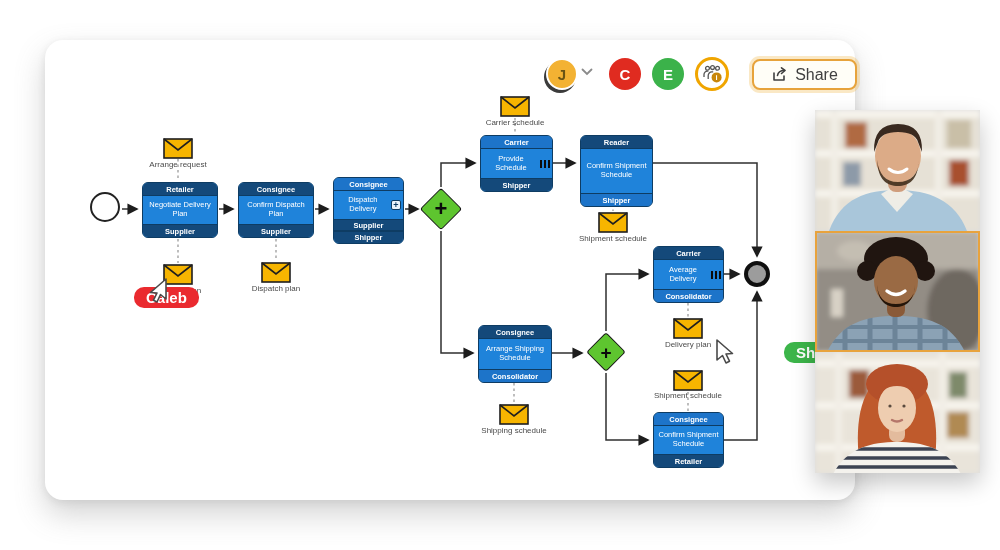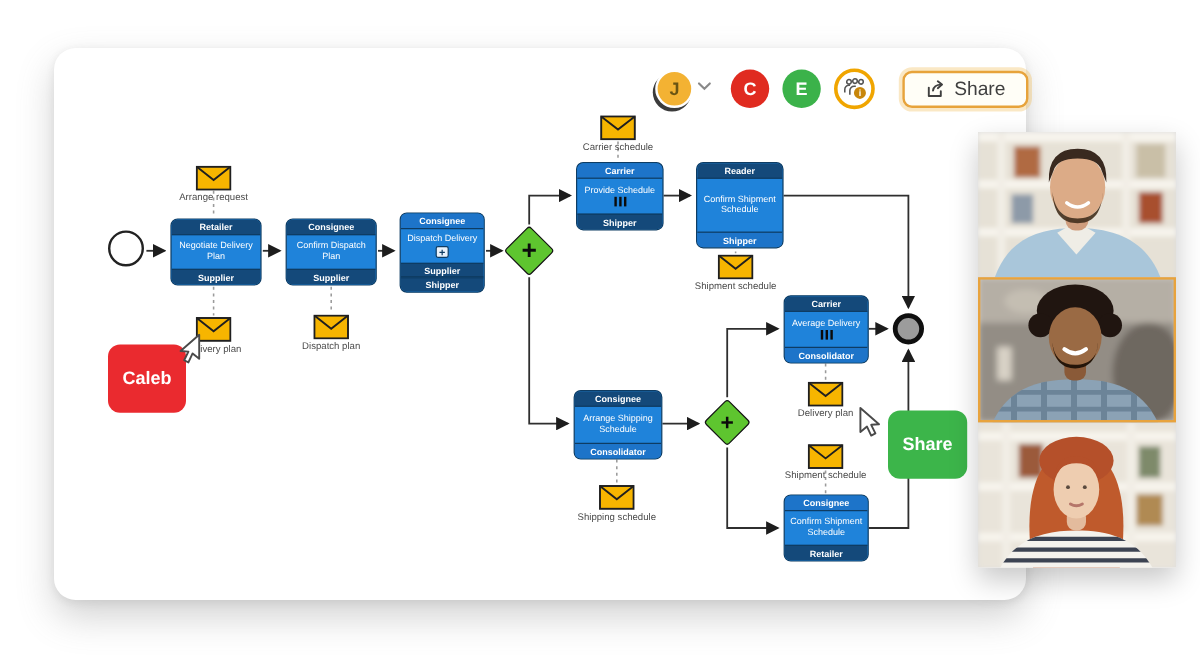--- a/index.html
+++ b/index.html
@@ -33,21 +33,21 @@
   .layer { position:absolute; left:0; top:0; width:1000px; height:550px; pointer-events:none; }
   .task { position:absolute; display:flex; flex-direction:column;
     border:1.5px solid #0e3c63; border-radius:6px; overflow:hidden;
     background:#1f83da; color:#fff; text-align:center; cursor:pointer; }
   .band { flex:0 0 13px; display:flex; align-items:center; justify-content:center;
     font-size:7.5px; font-weight:bold; border-top:1px solid #0e3c63; border-bottom:1px solid #0e3c63; }
   .band:first-child { border-top:none; }
   .band:last-child { border-bottom:none; }
   .band.dark { background:#14497a; }
   .band.mid  { background:#1d74c9; }
-  .tbody { flex:1; display:flex; flex-direction:column; align-items:center; justify-content:center;
+  .tbody { flex:1; display:flex; flex-direction:row; align-items:center; justify-content:center;
     font-size:7.5px; line-height:1.15; padding:1px 2px; gap:1px; }
   .mi { display:inline-flex; gap:2px; }
   .mi i { width:2px; height:8px; background:#0b0b0b; }
   .sub { width:11px; height:10px; border:1px solid #0e3c63; background:#eaf3fc;
     color:#0e3c63; font-size:9px; line-height:8px; text-align:center; border-radius:2px; }
   .sub::after { content:"+"; font-weight:bold; }
 
   .gw { position:absolute; background:#5ec52f; border:1.6px solid #141414;
     transform:rotate(45deg); border-radius:3px; cursor:pointer; }
   .gw .plus { position:absolute; inset:0; display:flex; align-items:center; justify-content:center;
@@ -60,21 +60,21 @@
   .evt-end { position:absolute; left:744px; top:261px; width:26px; height:26px;
     border:4.5px solid #0f0f0f; border-radius:50%; background:#9c9c9c; cursor:pointer; }
 
   .env { position:absolute; width:30px; height:21px; cursor:pointer; }
   .env svg { display:block; }
   .env-label { position:absolute; width:96px; text-align:center;
     font-size:8px; color:#4b4b4b; }
 
   
   .cur-pill { position:absolute; color:#fff; font-size:15px; font-weight:600;
-    padding:20px 12px; border-radius:10px; }
+    padding:2px 12px; border-radius:10px;margin-left:44px; }
   .cur-pill.caleb { left:90px; top:287px; background:#ea2a2f; }
   .cur-pill.emily { left:740px; top:342px; background:#3cb54a; }
   .cur-arrow { position:absolute; }
 
   
   .video-panel { position:absolute; left:815px; top:110px; width:165px;
     box-shadow:0 10px 22px rgba(0,0,0,.22); }
   .vtile { position:relative; width:165px; height:121px; background:#ddd; overflow:hidden; cursor:pointer; }
   .vtile svg { display:block; }
   .vtile.active { outline:2.5px solid #e8a33d; outline-offset:-2.5px; z-index:2; }

